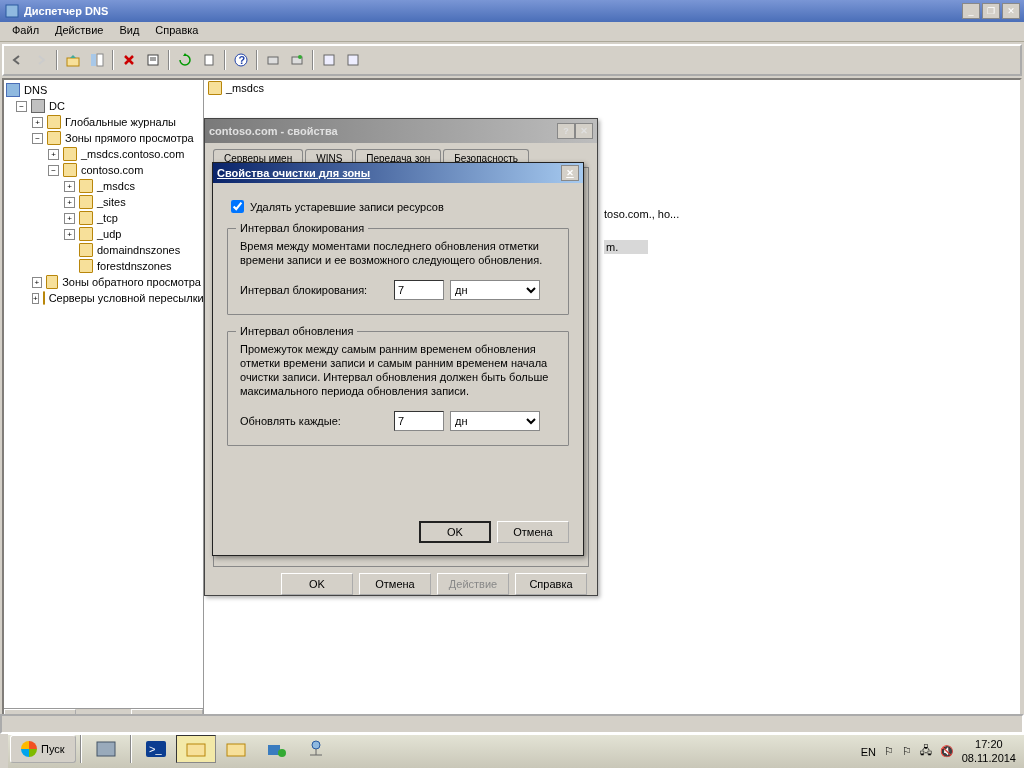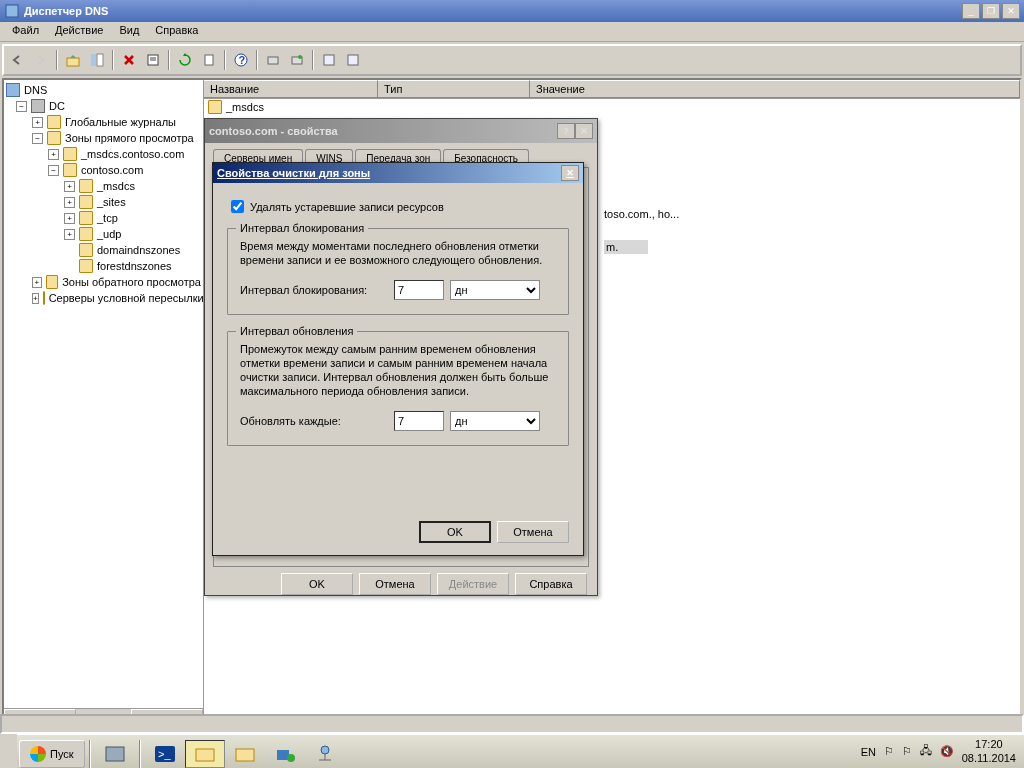--- a/index.html
+++ b/index.html
@@ -64,21 +64,21 @@
 .groupbox { border: 1px solid #888; border-radius: 1px; padding: 10px 12px 14px; margin-bottom: 16px; position: relative; }
 .groupbox-title { position: absolute; top: -7px; left: 8px; background: #d4d0c8; padding: 0 4px; }
 .gb-desc { margin-bottom: 12px; line-height: 1.3; }
 .gb-row { display: flex; align-items: center; }
 .gb-row label { width: 154px; }
 .gb-row input { width: 50px; height: 20px; border: 1px inset #888; padding: 1px 3px; margin-right: 6px; }
 .gb-row select { width: 90px; height: 20px; border: 1px solid #888; background: #fff; }
 .scav-buttons { position:absolute; bottom:12px; right:14px; display:flex; gap:6px; }
 
 
-.taskbar { position: absolute; bottom: 0; left: 17px; right: 0; height: 34px; background: linear-gradient(#e3e3d5,#c9c7b8); border-top: 1px solid #fff; display: flex; align-items: flex-end; }
+.taskbar { position: absolute; bottom: 0; left: 8px; right: 0; height: 34px; background: linear-gradient(#e3e3d5,#c9c7b8); border-top: 1px solid #fff; display: flex; align-items: flex-start; }
 .start-btn { height: 28px; padding: 0 10px; margin-left: 2px; border: 1px outset #fff; background: #d4d0c8; display: flex; align-items: center; gap: 4px; cursor: pointer; border-radius: 3px; }
 .start-orb { width:16px; height:16px; border-radius:50%; background: conic-gradient(#f25022 0 90deg,#7fba00 90deg 180deg,#00a4ef 180deg 270deg,#ffb900 270deg 360deg); }
 .task-sep { width: 2px; height: 28px; border-left: 1px solid #888; border-right: 1px solid #fff; margin: 0 4px; }
 .task-item { width: 40px; height: 28px; display: flex; align-items:center; justify-content:center; cursor:pointer; }
 .tray { margin-left: auto; display: flex; align-items: center; gap: 8px; padding: 0 8px; height: 100%; }
 .clock { text-align: center; font-size: 10px; line-height: 1.2; }
 .statusbar { position: absolute; bottom: 34px; left: 0; right: 0; height: 20px; background: #d4d0c8; border: 2px inset #fff; }
 
 
 svg { display: block; }
@@ -263,25 +263,20 @@
         </div>
     </div>
     <div class="scroll-h">
       <div class="btn">◄</div>
       <div class="track"></div>
       <div class="btn">►</div>
     </div>
   </div>
 
   <div class="list-panel">
-    <div class="list-header">
-      <div class="col" style="width:174px">Название</div>
-      <div class="col" style="width:152px">Тип</div>
-      <div class="col" style="flex:1">Значение</div>
-    </div>
     <div class="list-row">
       <span class="icon folder-icon"></span>
       <span>_msdcs</span>
     </div>
     <div style="position:absolute; left:400px; top:128px;">toso.com., ho...</div>
     <div style="position:absolute; left:400px; top:160px; background:#d8d8d8; padding:1px 30px 1px 2px;">m.</div>
   </div>
 </div>
 
 <div class="props-dialog">

